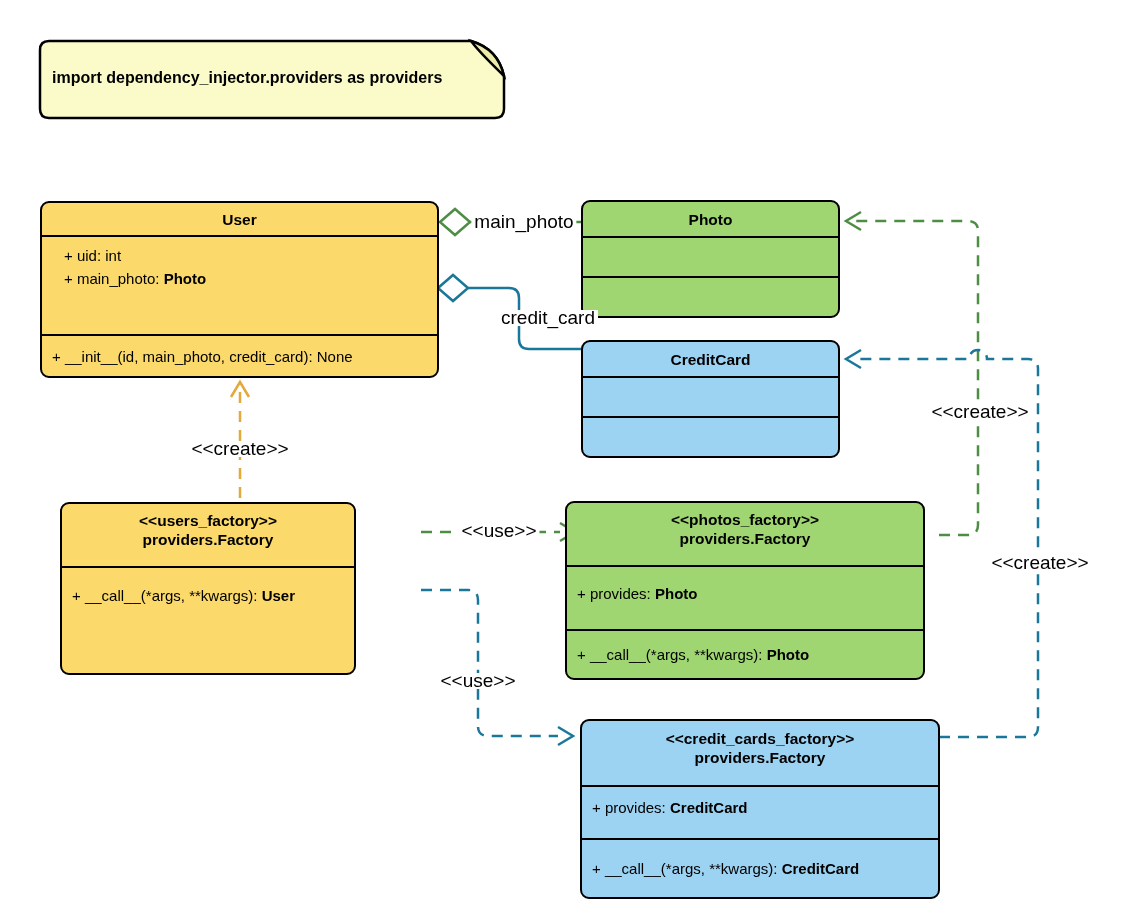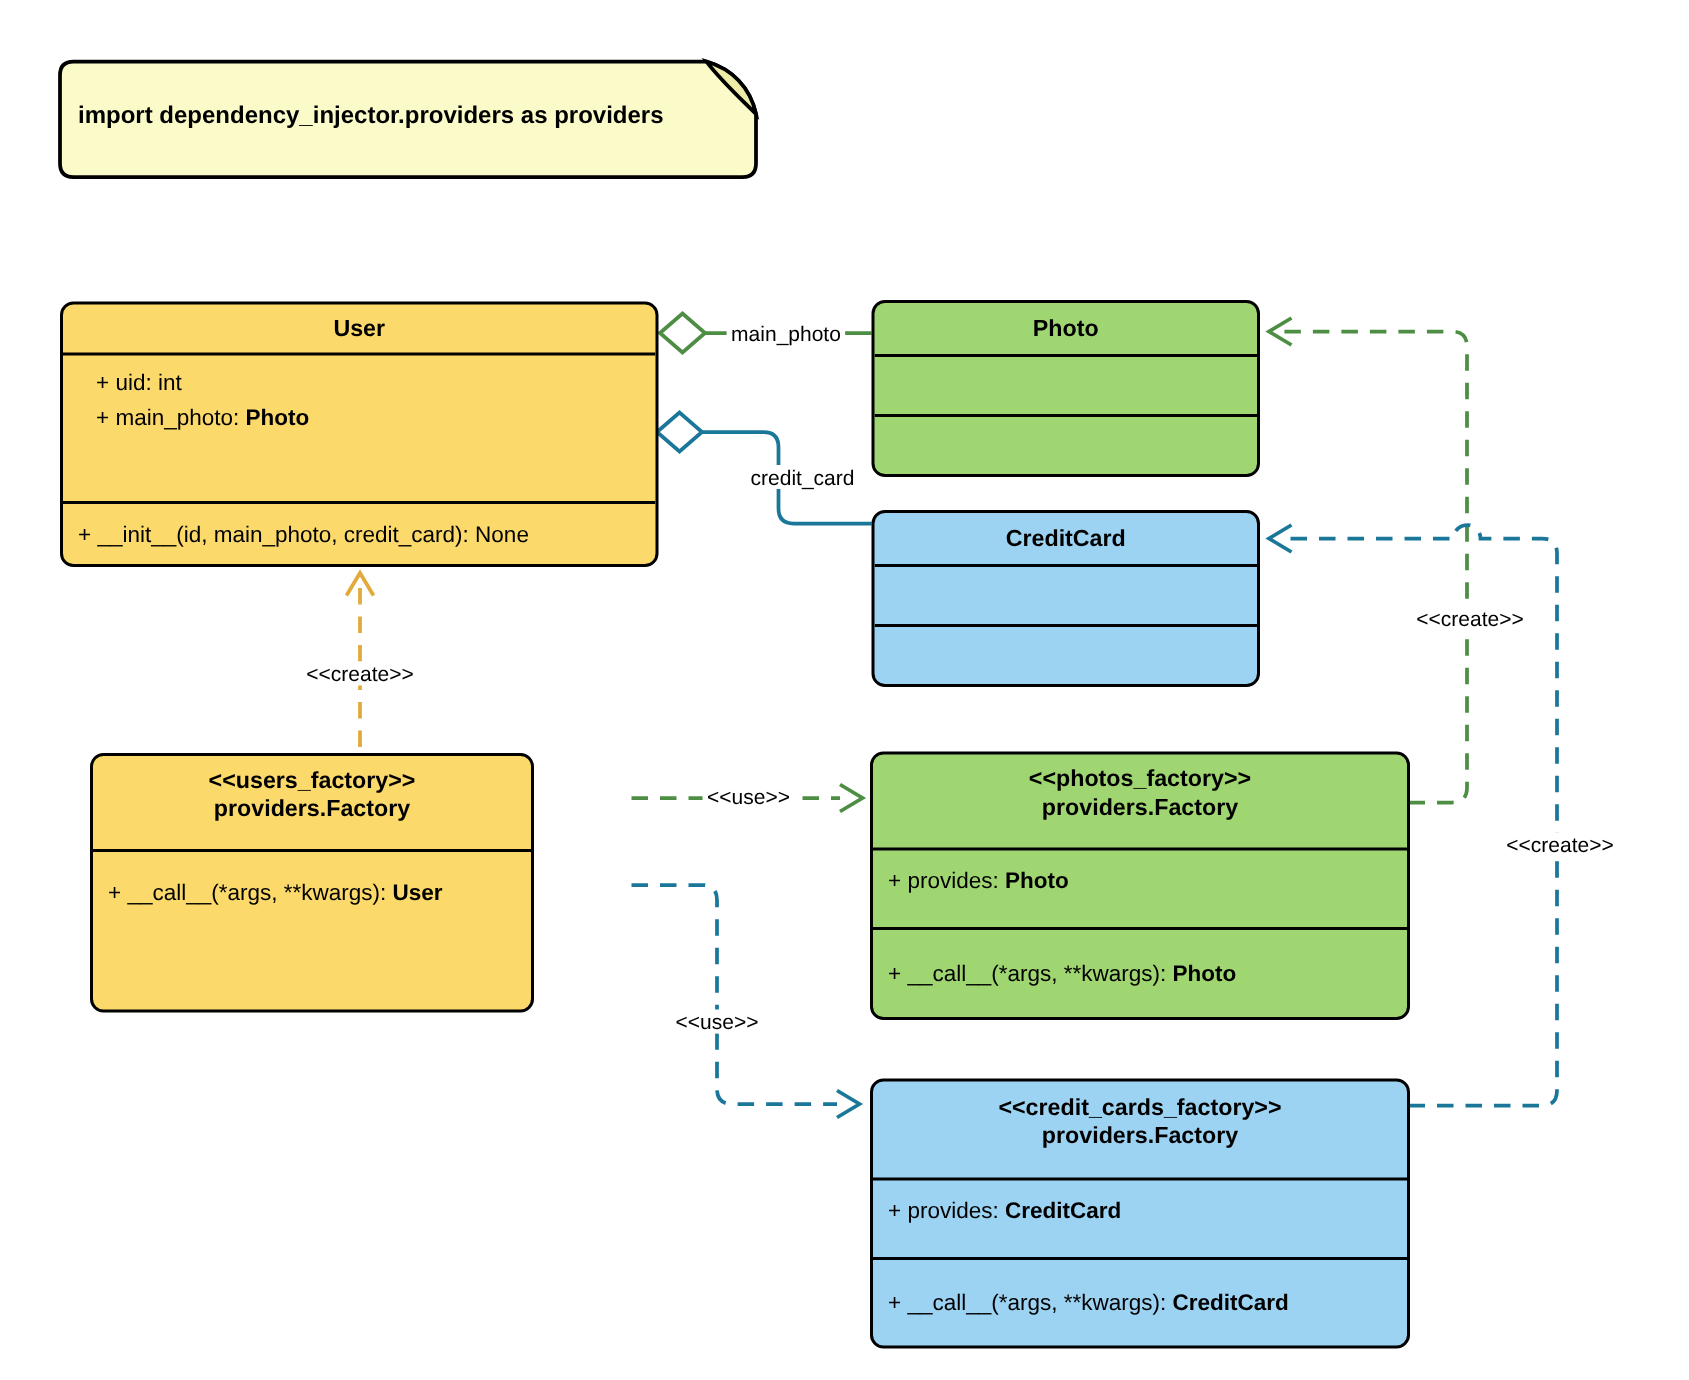--- a/index.html
+++ b/index.html
@@ -22,21 +22,21 @@
   .box-sect{border-top:2px solid #000;flex:1 1 auto;box-sizing:border-box;}
   .box-sect.fixed{flex:0 0 auto;}
   .box-sect.center{display:flex;align-items:center;margin-top:10px;}
   .member{font-size:15px;line-height:23px;padding-left:10px;white-space:nowrap;}
   .attrs-pad{padding-top:7px;padding-left:12px;}
   .member .b{font-weight:bold;}
 
   
   .edge-label{
     position:absolute;transform:translate(-50%,-50%);
-    background:#fff;padding:0 3px;font-size:14px;line-height:16px;white-space:nowrap;
+    background:#fff;padding:0 3px;font-size:19px;line-height:16px;white-space:nowrap;
   }
 
   
   .note-text{
     position:absolute;font-weight:bold;font-size:16px;white-space:nowrap;
   }
 
   svg .dashed{stroke-dasharray:11 8;}
   svg path, svg polygon, svg polyline{fill:none;stroke-width:2.5px;}
   svg .gold{stroke:var(--gold_line,#E2A93B);}
@@ -128,47 +128,47 @@
   <div class="uml-box" style="left:60px;top:502px;width:296px;height:173px;--fill:var(--yellow_fill)">
     <div class="box-title" style="height:52px">
       <div>&lt;&lt;users_factory&gt;&gt;</div>
       <div>providers.Factory</div>
     </div>
     <div class="box-sect fixed center" style="height:57px">
       <div class="member"><span>+ __call__(*args, **kwargs): </span><span class="b">User</span></div>
     </div>
   </div>
 
-  <div class="uml-box" style="left:580px;top:501px;width:360px;height:179px;--fill:var(--green_fill)">
+  <div class="uml-box" style="left:565px;top:501px;width:360px;height:179px;--fill:var(--green_fill)">
     <div class="box-title" style="height:52px">
       <div>&lt;&lt;photos_factory&gt;&gt;</div>
       <div>providers.Factory</div>
     </div>
     <div class="box-sect center">
       <div class="member"><span>+ provides: </span><span class="b">Photo</span></div>
     </div>
-    <div class="box-sect fixed center" style="height:60px">
+    <div class="box-sect fixed center" style="height:49px">
       <div class="member"><span>+ __call__(*args, **kwargs): </span><span class="b">Photo</span></div>
     </div>
   </div>
 
   <div class="uml-box" style="left:580px;top:719px;width:360px;height:180px;--fill:var(--blue_fill)">
     <div class="box-title" style="height:54px">
       <div>&lt;&lt;credit_cards_factory&gt;&gt;</div>
       <div>providers.Factory</div>
     </div>
     <div class="box-sect center">
       <div class="member"><span>+ provides: </span><span class="b">CreditCard</span></div>
     </div>
     <div class="box-sect fixed center" style="height:59px">
       <div class="member"><span>+ __call__(*args, **kwargs): </span><span class="b">CreditCard</span></div>
     </div>
   </div>
 
   <div class="edge-label" style="left:524px;top:222px">main_photo</div>
-  <div class="edge-label" style="left:535px;top:318px">credit_card</div>
+  <div class="edge-label" style="left:548px;top:318px">credit_card</div>
   <div class="edge-label" style="left:240px;top:449px">&lt;&lt;create&gt;&gt;</div>
   <div class="edge-label" style="left:499px;top:531px">&lt;&lt;use&gt;&gt;</div>
   <div class="edge-label" style="left:478px;top:681px">&lt;&lt;use&gt;&gt;</div>
   <div class="edge-label" style="left:980px;top:412px">&lt;&lt;create&gt;&gt;</div>
   <div class="edge-label" style="left:1040px;top:563px">&lt;&lt;create&gt;&gt;</div>
 
 </div>
 
 </body></html>

